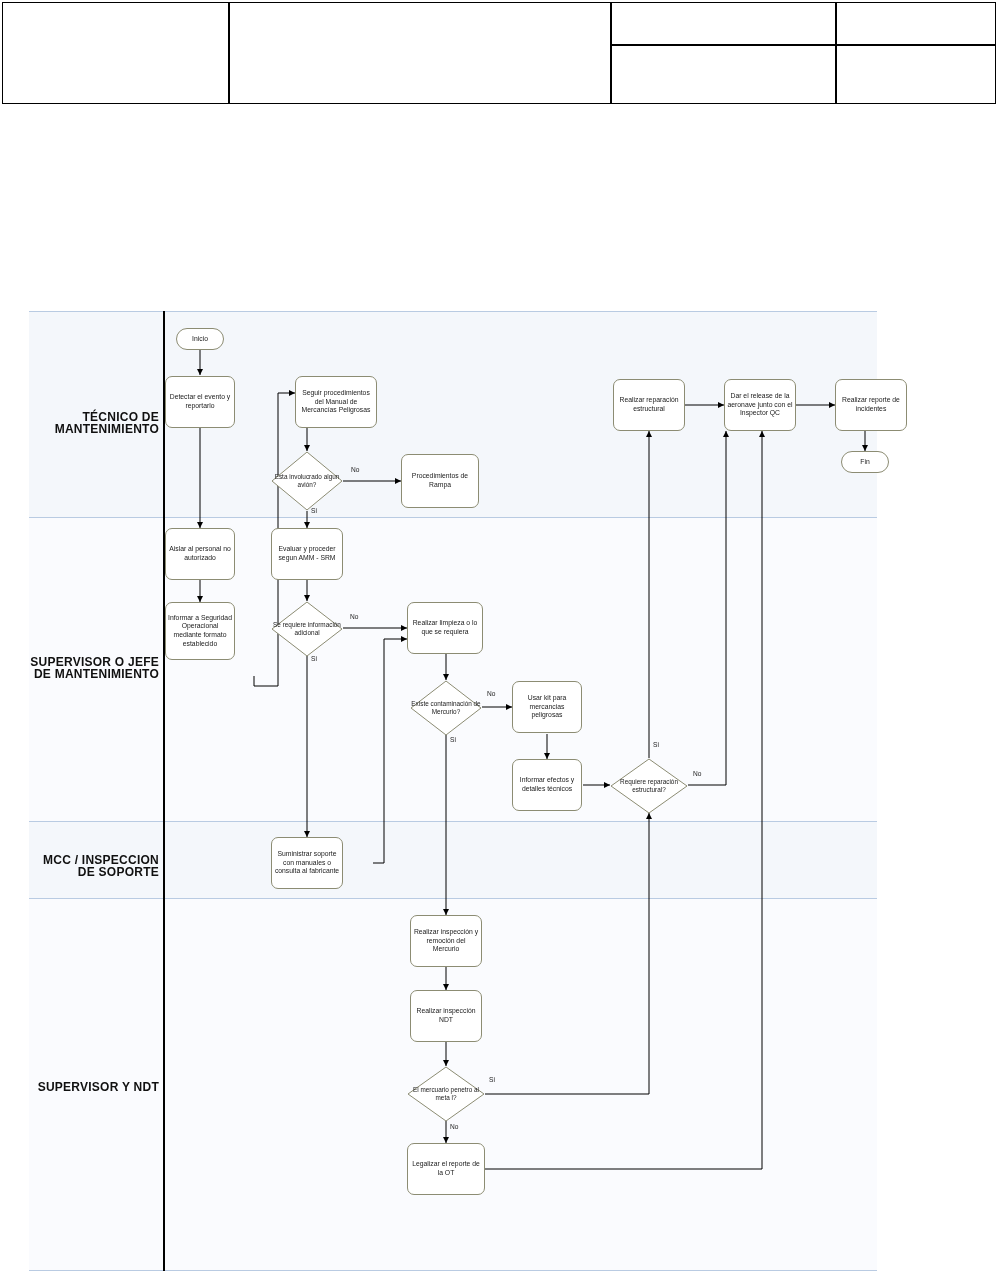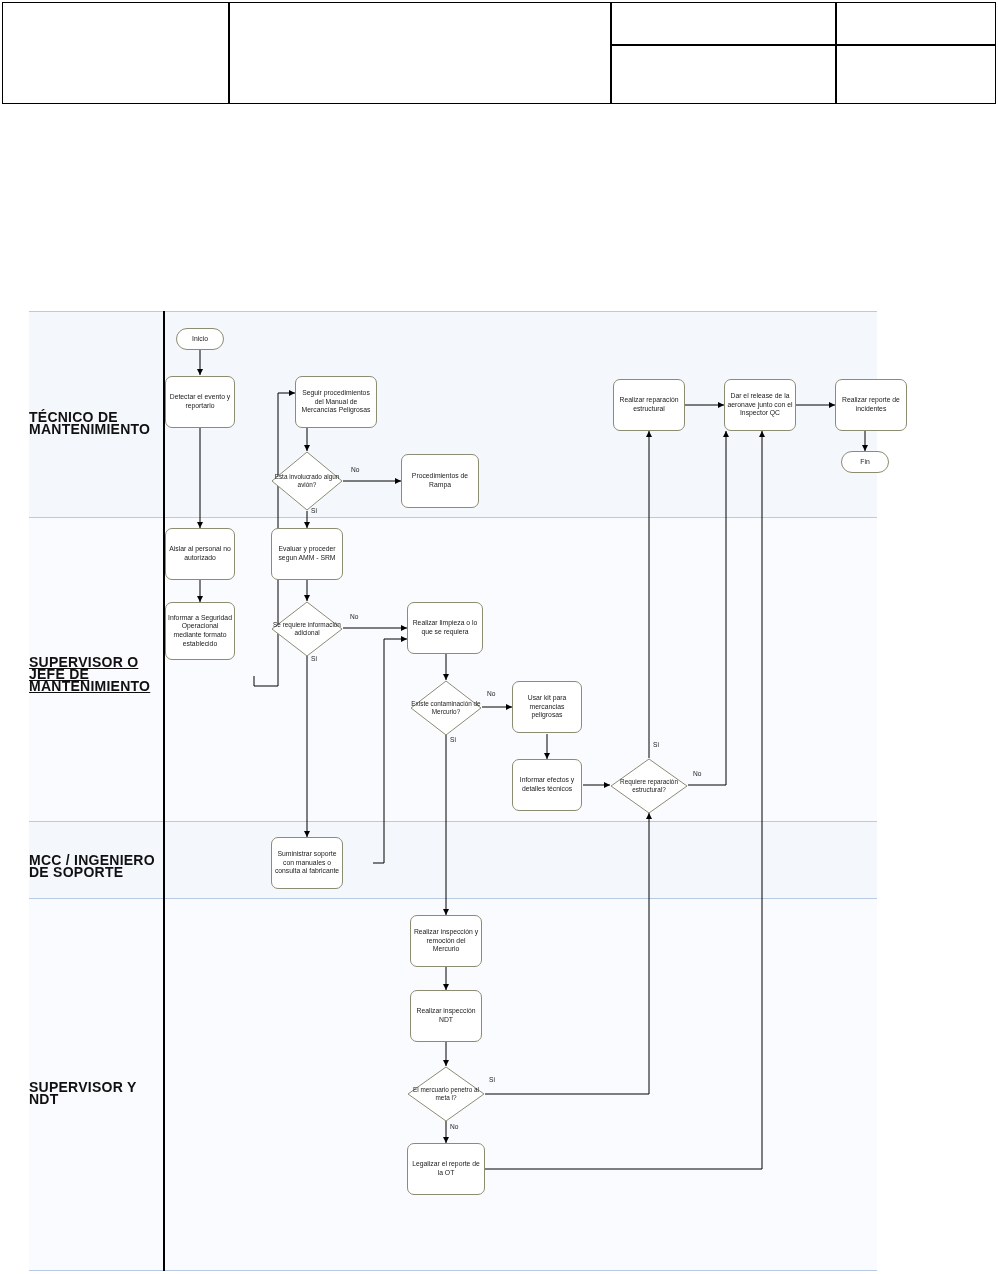--- a/index.html
+++ b/index.html
@@ -8,22 +8,22 @@
   
   #header-table{position:absolute;left:0;top:0;width:998px;height:106px;}
   #header-table .cell{position:absolute;box-sizing:border-box;border:1px solid #000;background:#fff;}
 
   
   #flowchart{position:absolute;left:29px;top:311px;width:848px;height:960px;}
   .lane{position:absolute;left:0;width:848px;box-sizing:border-box;background:#f4f7fb;}
   .lane.alt{background:#fafbfe;}
   .lane-sep{position:absolute;left:0;width:848px;height:1px;background:#b9cbe2;}
   #lane-divider{position:absolute;left:134px;top:0;width:1.6px;height:960px;background:#000;}
-  .lane-label{position:absolute;left:0;width:130px;text-align:left;
-     font-size:14px;font-weight:bold;color:#101010;letter-spacing:.25px;line-height:12px;}
+  .lane-label{position:absolute;left:0;width:130px;text-align:right;
+     font-size:12px;font-weight:bold;color:#101010;letter-spacing:.25px;line-height:12px;}
 
   
   .node{position:absolute;box-sizing:border-box;display:flex;align-items:center;justify-content:center;
         text-align:center;background:#fff;color:#1a1a1a;font-size:6.8px;line-height:8.6px;padding:2px;}
   .proc{border:1px solid #8c8c73;border-radius:7px;}
   .term{border:1px solid #8c8c73;border-radius:16px;}
   .dec-wrap{position:absolute;}
   .dec-wrap svg{position:absolute;left:0;top:0;}
   .dec-txt{position:absolute;left:0;top:0;width:100%;height:100%;display:flex;align-items:center;
      justify-content:center;text-align:center;font-size:6.4px;line-height:8px;color:#1a1a1a;}
@@ -53,22 +53,22 @@
 
   <div class="lane-sep" style="top:0px;"></div>
   <div class="lane-sep" style="top:206px;"></div>
   <div class="lane-sep" style="top:510px;"></div>
   <div class="lane-sep" style="top:587px;"></div>
   <div class="lane-sep" style="top:959px;"></div>
 
   <div id="lane-divider"></div>
 
   <div class="lane-label" style="top:100px;">TÉCNICO DE MANTENIMIENTO</div>
-  <div class="lane-label" style="top:345px;text-decoration:underline;">SUPERVISOR O JEFE DE MANTENIMIENTO</div>
-  <div class="lane-label" style="top:543px;">MCC /  INGENIERO DE SOPORTE</div>
+  <div class="lane-label" style="top:345px;">SUPERVISOR O JEFE DE MANTENIMIENTO</div>
+  <div class="lane-label" style="top:543px;">MCC /  INSPECCION DE SOPORTE</div>
   <div class="lane-label" style="top:770px;">SUPERVISOR Y NDT</div>
 
   <svg id="wires" viewBox="0 0 848 960">
     <defs>
       <marker id="ah" markerWidth="7" markerHeight="7" refX="6" refY="3" orient="auto" markerUnits="strokeWidth">
         <path d="M0,0 L6,3 L0,6 Z" fill="#000"></path>
       </marker>
     </defs>
     <g stroke="#000" stroke-width="1" fill="none" marker-end="url(#ah)">
 

